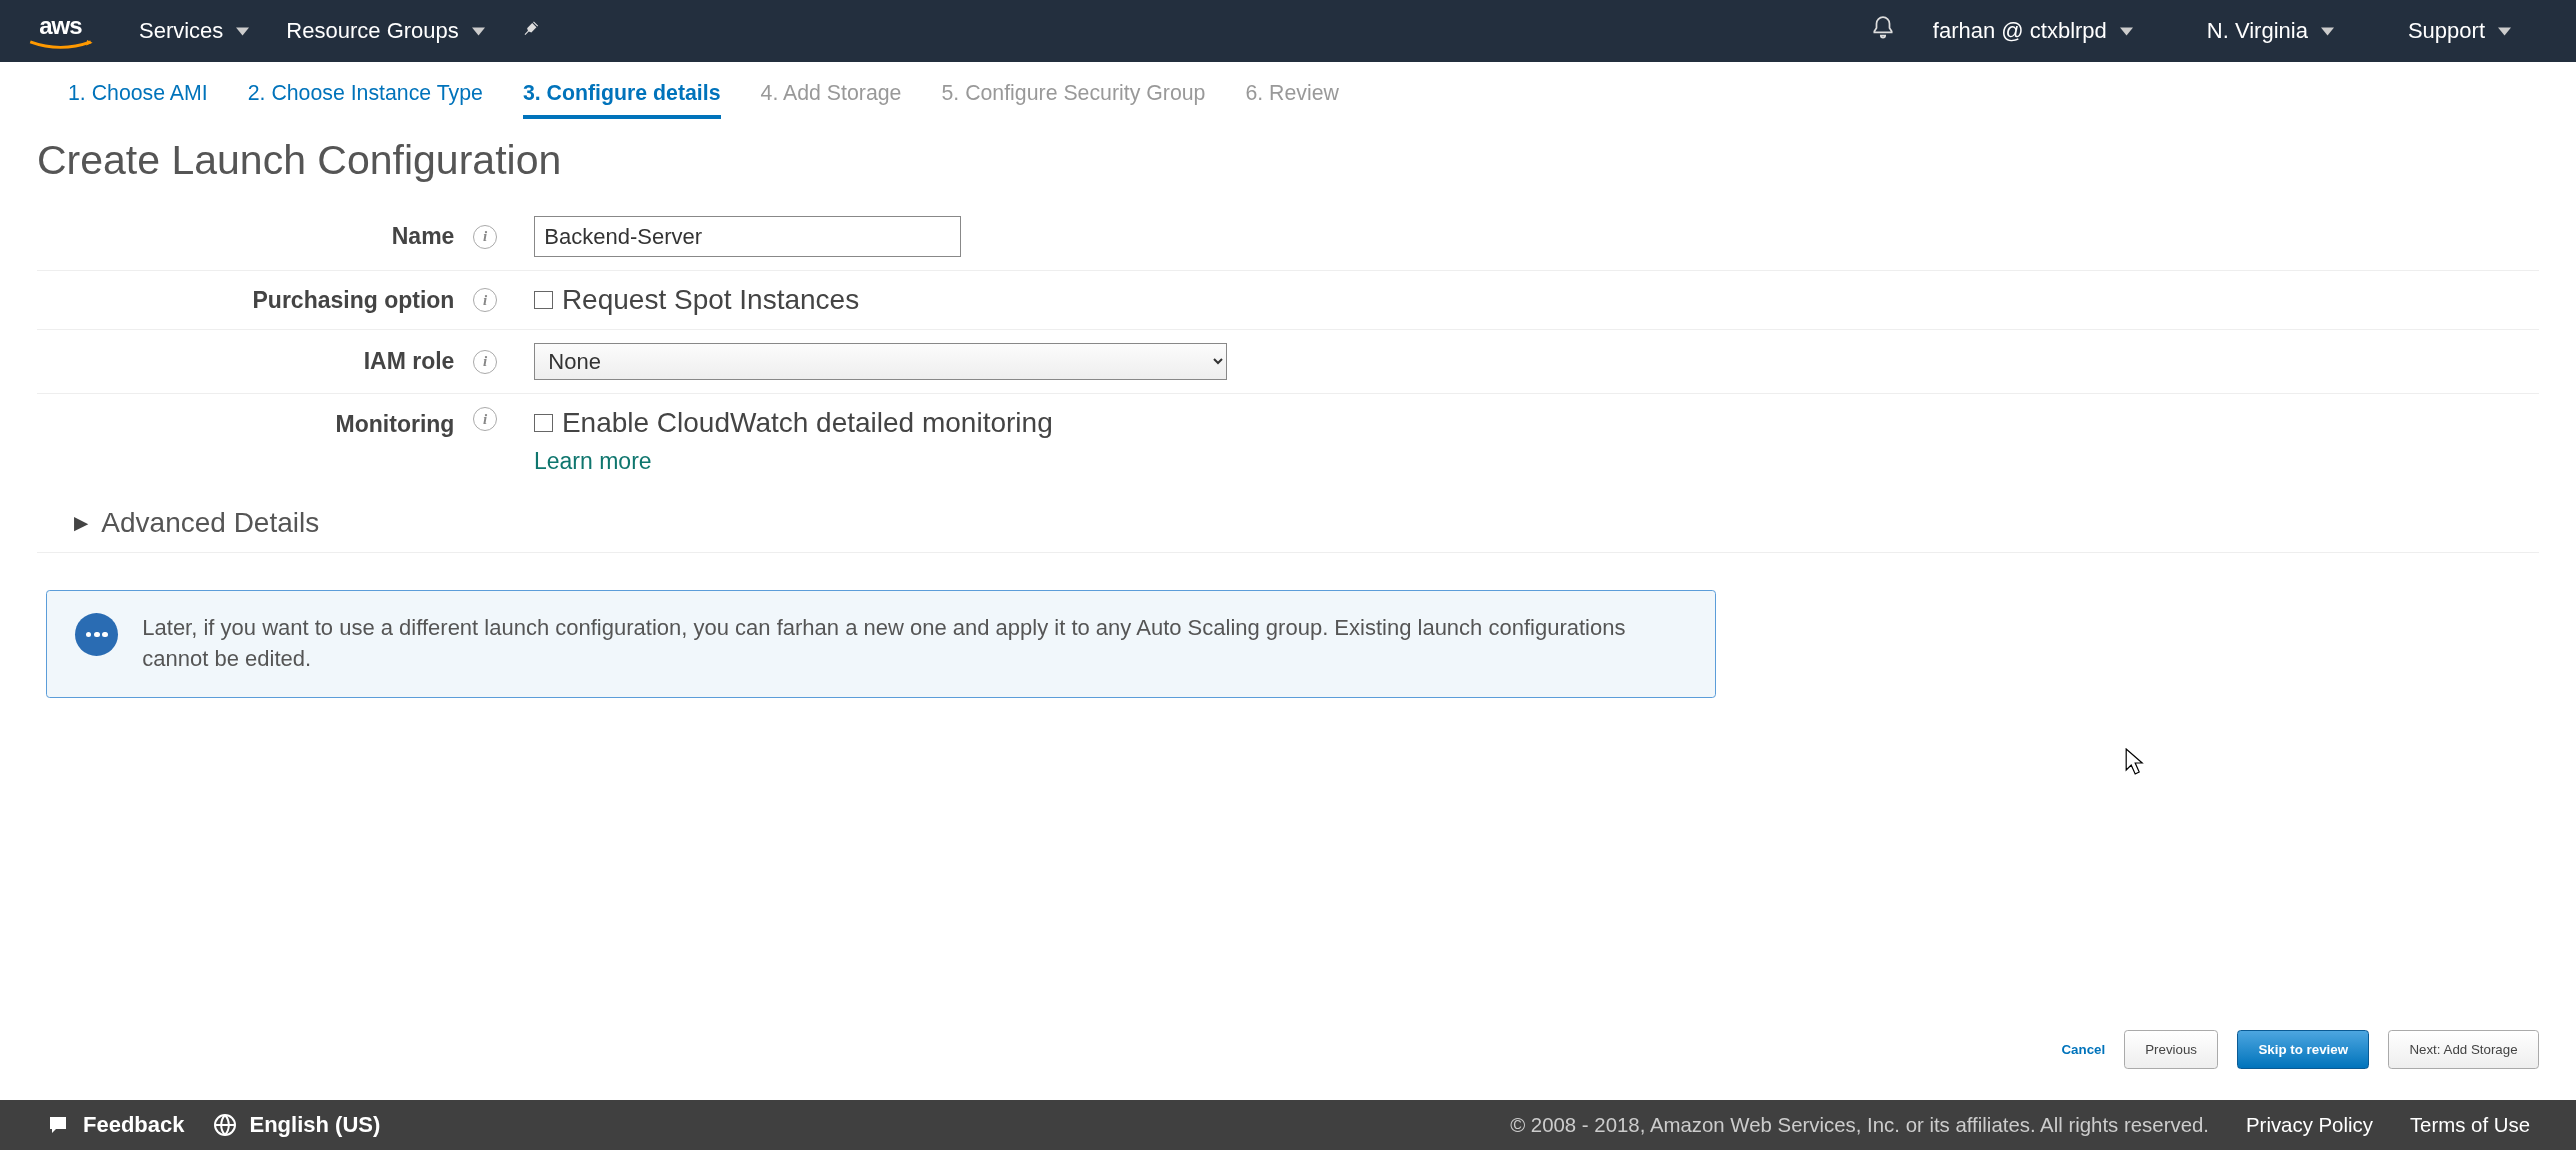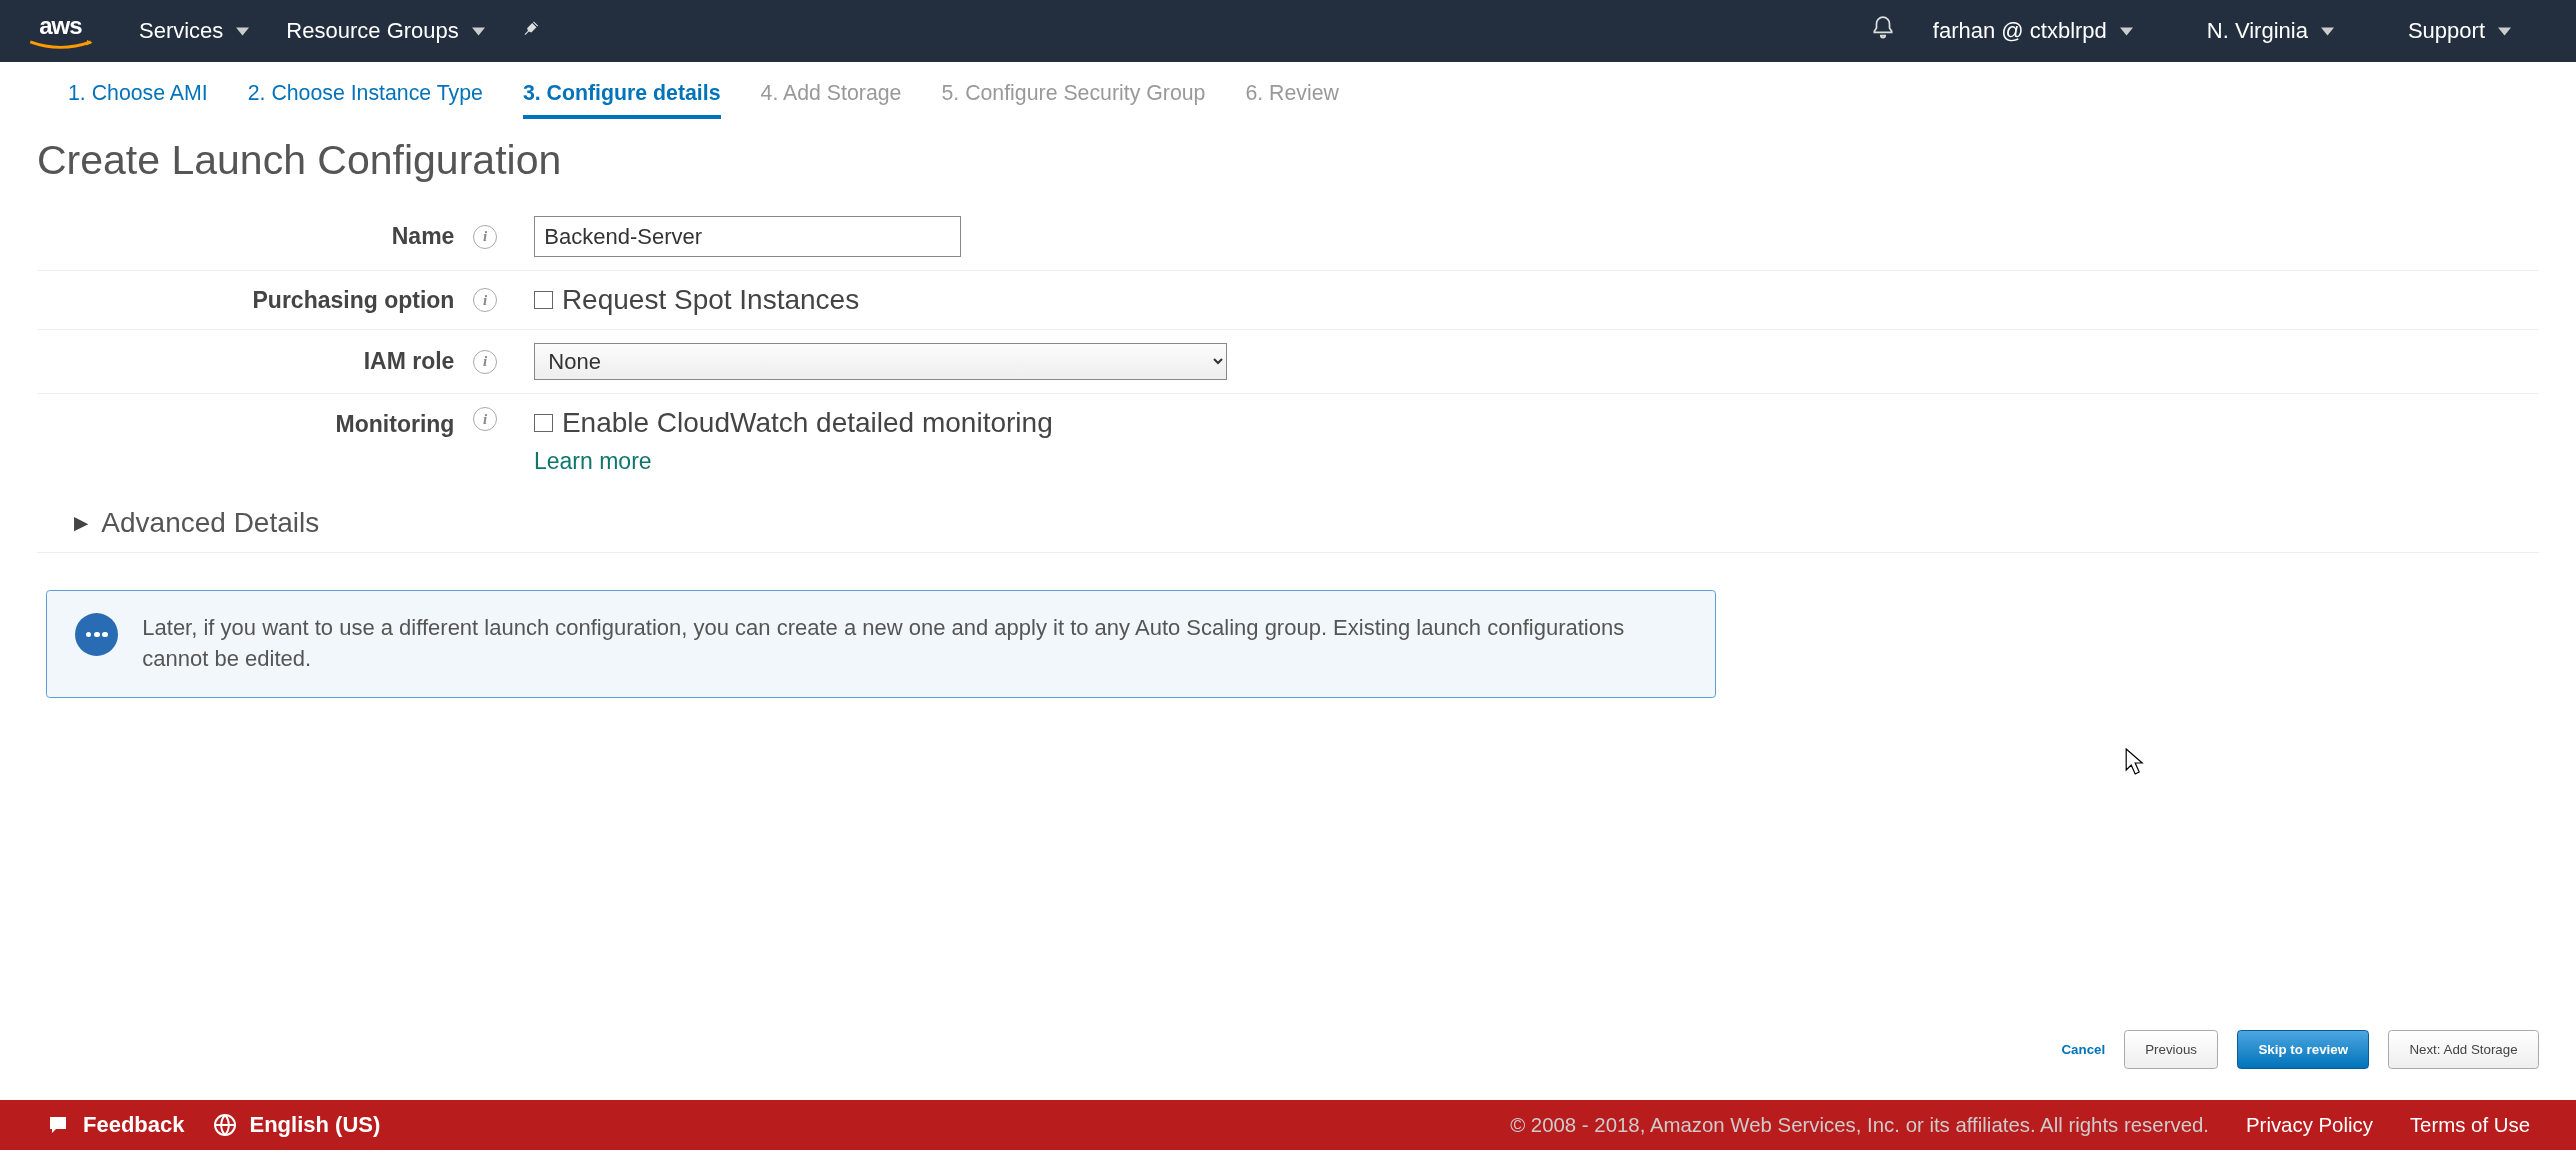--- a/index.html
+++ b/index.html
@@ -45,21 +45,21 @@
 .info-box .bubble span { display: flex; gap: 2.8px; }
 .info-box .bubble span i { width: 5.6px; height: 5.6px; background: #fff; border-radius: 50%; display: block;}
 
 
 .footer-btns { position: absolute; right: 37px; top: 1030px; display: flex; align-items: center; gap: 18.6px; font-size: 24px; }
 .btn { padding: 11px 20.4px; border-radius: 3.7px; cursor: pointer; border: 0.9px solid #aaa; background: linear-gradient(#fff,#eee); font-weight: 500; color: #444; }
 .btn-link { color: #0073bb; background: none; border: none; font-weight: 700;}
 .btn-primary { background: linear-gradient(#4da6e0,#0073bb); color: #fff; border: 0.9px solid #0a5a94; font-weight: 700;}
 
 
-.bottombar { position: absolute; bottom: 22px; left: 0; right: 0; height: 50px; background: #b91c1c; display: flex; align-items: center; padding: 0 46px; color: #fff; font-size: 22px; }
+.bottombar { position: absolute; bottom: 22px; left: 0; right: 0; height: 50px; background: #404040; display: flex; align-items: center; padding: 0 46px; color: #fff; font-size: 22px; }
 .bottombar .fb { display: flex; align-items: center; gap: 13px; margin-right: 28px; cursor: pointer; font-weight: 700;}
 .bottombar .lang { display: flex; align-items: center; gap: 13px; cursor: pointer; font-weight: 700;}
 .bottombar .right { margin-left: auto; display: flex; align-items: center; gap: 37px; font-size: 20.4px;}
 .bottombar .copy { color: #ccc; }
 .bottombar a { color: #fff; cursor: pointer; }
 
 
 .cursor { position: absolute; left: 2125px; top: 748px; pointer-events: none; }
 </style>
 </head>
@@ -170,21 +170,21 @@
   </div>
 
   <div class="info-box">
     <div class="bubble">
         <span>
           <i></i>
           <i></i>
           <i></i>
         </span>
       </div>
-    <div>Later, if you want to use a different launch configuration, you can create a new one and apply it to any Auto Scaling group. Existing launch configurations cannot be edited.</div>
+    <div>Later, if you want to use a different launch configuration, you can farhan a new one and apply it to any Auto Scaling group. Existing launch configurations cannot be edited.</div>
   </div>
 </div>
 
 <div class="footer-btns">
   <button class="btn-link">Cancel</button>
   <button class="btn">Previous</button>
   <button class="btn btn-primary">Skip to review</button>
   <button class="btn">Next: Add Storage</button>
 </div>
 

